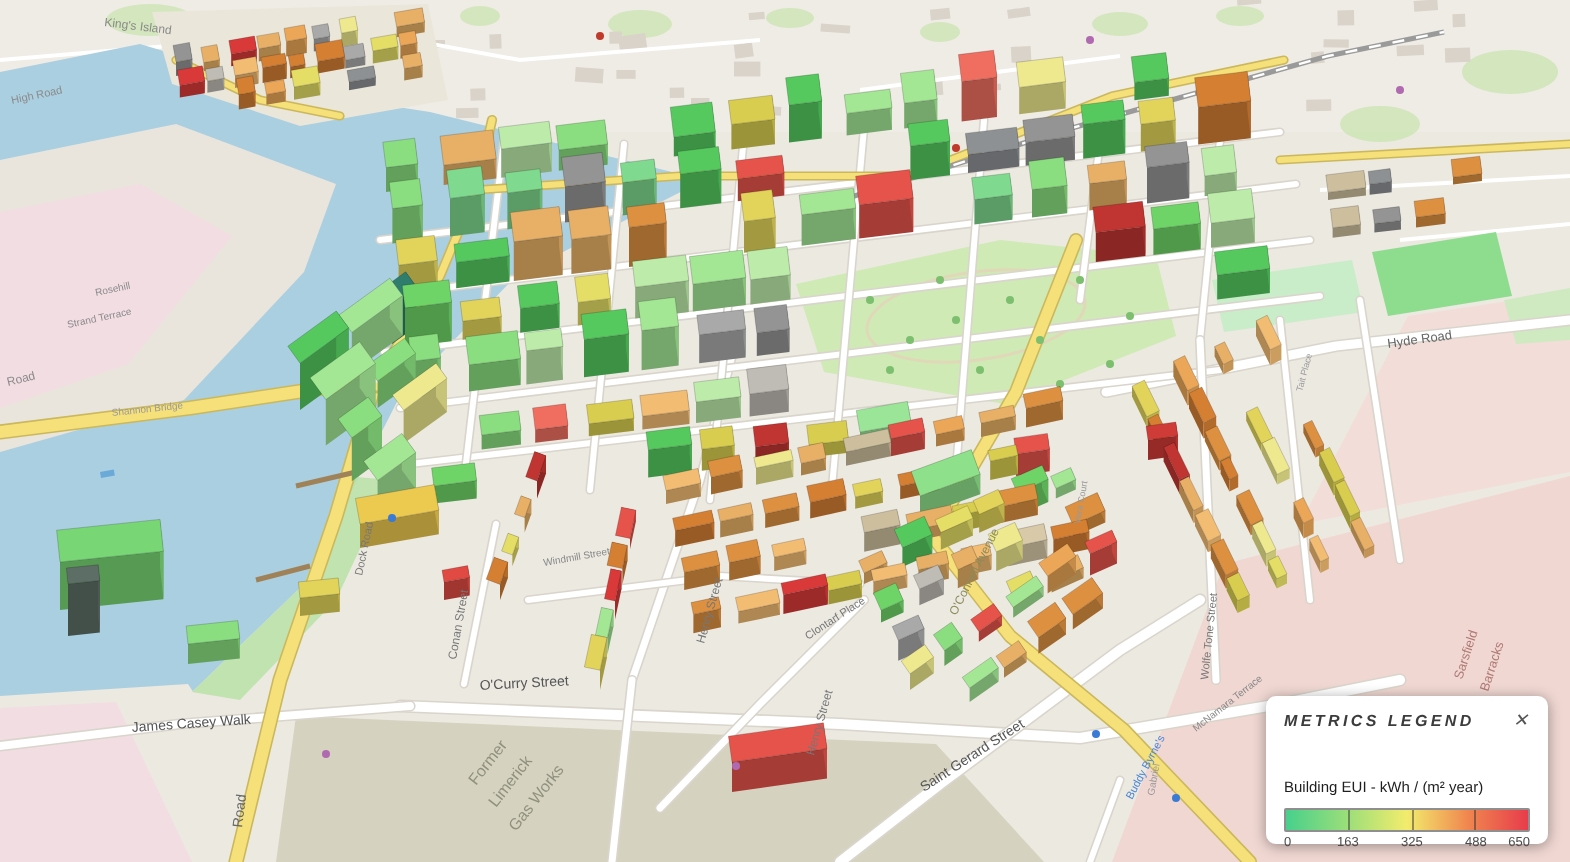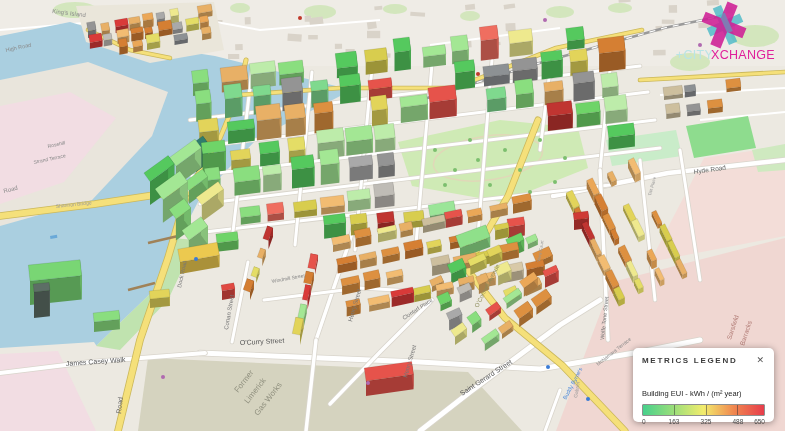--- a/index.html
+++ b/index.html
@@ -1,21 +1,21 @@
 <!DOCTYPE html>
 <html><head>
 <meta charset="utf-8">
 <style>
   html,body{margin:0;padding:0;background:#222;}
   .stage{position:relative;width:785px;height:431px;overflow:hidden;background:#ece9e1;font-family:"Liberation Sans",sans-serif;}
   .stage svg.map{position:absolute;left:0;top:0;}
   
   .legend-card{position:absolute;left:633px;top:348px;width:141px;height:74px;background:#ffffff;border-radius:5px;
     box-shadow:0 1px 7px rgba(0,0,0,.38);box-sizing:border-box;padding:8px 9px 5px;z-index:20;}
-  .legend-header{display:flex;justify-content:space-between;align-items:flex-end;}
+  .legend-header{display:flex;justify-content:space-between;align-items:flex-end;font-style:italic;}
   .legend-title{font-size:8px;font-weight:bold;letter-spacing:1.7px;color:#3c3c3c;}
   .legend-close{font-size:9px;color:#555;line-height:1;cursor:pointer;padding:0 1px;}
   .legend-metric{font-size:7.5px;color:#1f1f1f;margin-top:24px;}
   .legend-bar{position:relative;height:10px;margin-top:6px;border:1px solid #8f8f8f;border-radius:1px;}
   .legend-sep{position:absolute;top:0;bottom:0;width:1px;background:rgba(50,50,50,.5);}
   .legend-ticks{position:relative;height:8px;margin-top:2px;font-size:6.5px;color:#4a4a4a;}
   .legend-ticks span{position:absolute;top:0;}
   
   .logo{position:absolute;right:6px;top:0;width:92px;height:66px;z-index:15;}
   .logo-icon{position:absolute;left:8px;top:1px;}
@@ -1271,36 +1271,20 @@
         <text x="566" y="400" font-size="5.5" fill="#4a86d8" font-family="&quot;Liberation Sans&quot;, sans-serif" transform="rotate(-62 566 400)">Buddy Byrne's</text>
         <text x="694" y="174" font-size="6.5" fill="#666666" font-family="&quot;Liberation Sans&quot;, sans-serif" transform="rotate(-8 694 174)">Hyde Road</text>
         <text x="731" y="340" font-size="6.5" fill="#b07a74" font-family="&quot;Liberation Sans&quot;, sans-serif" transform="rotate(-72 731 340)">Sarsfield</text>
         <text x="744" y="346" font-size="6.5" fill="#b07a74" font-family="&quot;Liberation Sans&quot;, sans-serif" transform="rotate(-72 744 346)">Barracks</text>
         <text x="577" y="398" font-size="5" fill="#999999" font-family="&quot;Liberation Sans&quot;, sans-serif" transform="rotate(-80 577 398)">Gabriel</text>
         <text x="540" y="262" font-size="4.5" fill="#999999" font-family="&quot;Liberation Sans&quot;, sans-serif" transform="rotate(-80 540 262)">Vera Court</text>
         <text x="651" y="196" font-size="4.5" fill="#999999" font-family="&quot;Liberation Sans&quot;, sans-serif" transform="rotate(-75 651 196)">Tait Place</text>
       </g>
   </svg>
 
-  <div class="logo">
-    <svg class="logo-icon" width="60" height="50" viewBox="0 0 60 50">
-      <g opacity="0.8">
-        <rect x="-4.5" y="-20" width="9" height="40" fill="#49b9c7" transform="translate(30,24) rotate(-24)"></rect>
-        <rect x="-4.5" y="-18" width="9" height="36" fill="#49b9c7" transform="translate(30,24) rotate(66)"></rect>
-      </g>
-      <g opacity="0.88">
-        <rect x="-5.5" y="-23" width="11" height="46" fill="#cf1f96" transform="translate(29,24) rotate(22)"></rect>
-        <rect x="-5.5" y="-22" width="11" height="44" fill="#cf1f96" transform="translate(29,24) rotate(112)"></rect>
-      </g>
-      <rect x="-3" y="-10" width="6" height="20" fill="#49b9c7" opacity="0.55" transform="translate(31,22) rotate(-24)"></rect>
-    </svg>
-    <div class="logo-text">
-      <span class="logo-prefix">+CITY</span><span class="logo-suffix">XCHANGE</span>
-    </div>
-  </div>
 
   <div class="legend-card">
     <div class="legend-header">
       <span class="legend-title">METRICS LEGEND</span>
       <span class="legend-close">✕</span>
     </div>
     <div class="legend-metric">Building EUI - kWh / (m² year)</div>
     <div class="legend-bar" id="legend-bar" style="background: linear-gradient(90deg, rgb(71, 208, 140) 0%, rgb(154, 222, 122) 25%, rgb(242, 236, 109) 50%, rgb(240, 135, 79) 75%, rgb(231, 60, 75) 100%);">
       <div class="legend-sep" style="left:26%"></div>
       <div class="legend-sep" style="left:52%"></div>

